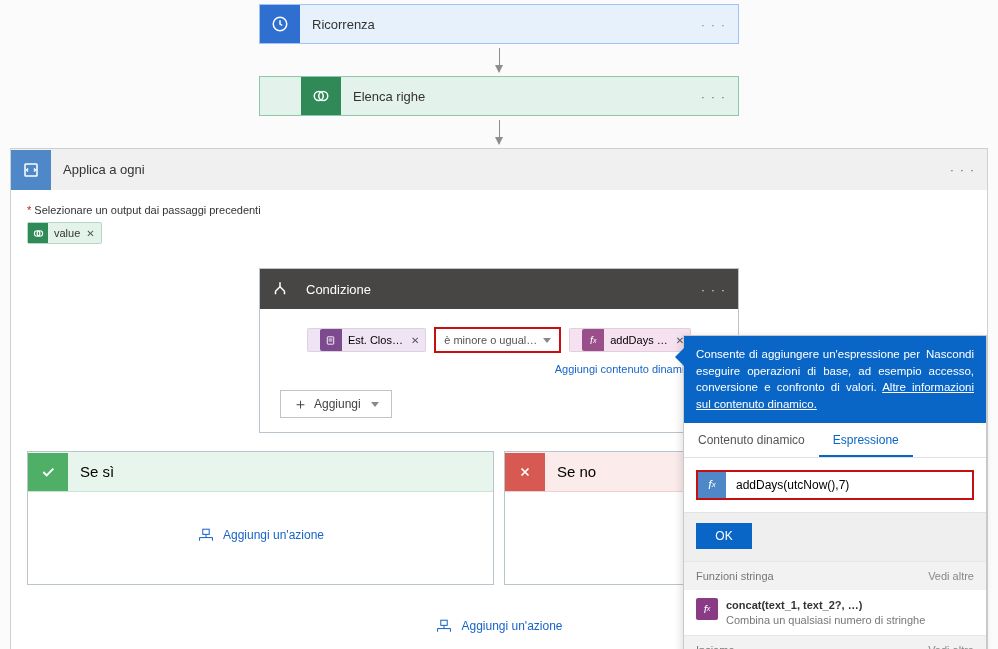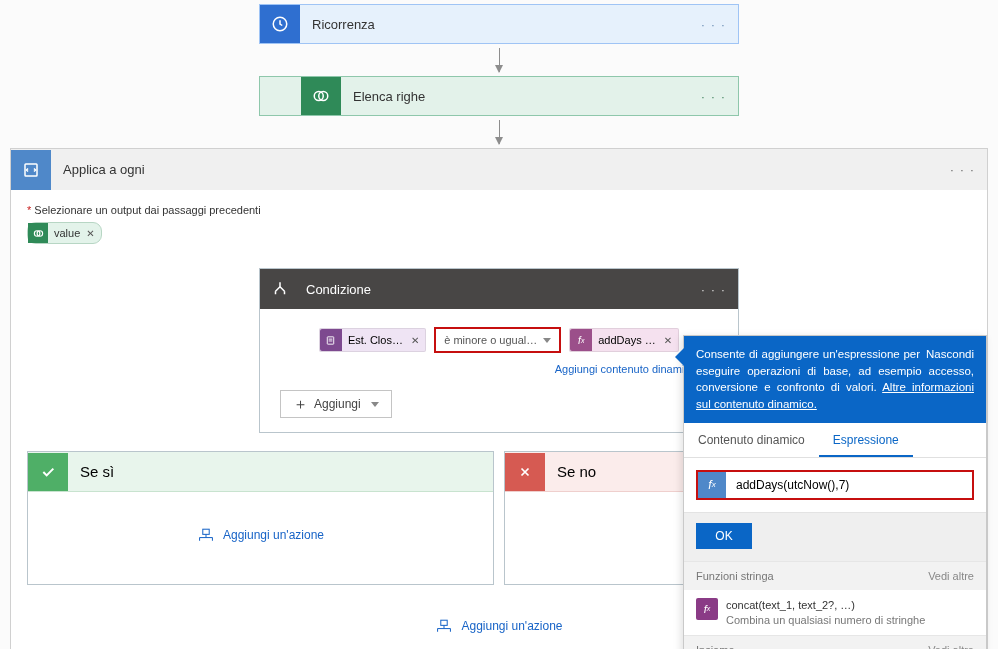--- a/index.html
+++ b/index.html
@@ -45,21 +45,21 @@
 
   .foreach-body {
     border: 1px solid #d0d0d0; border-top: none; padding: 14px 16px 12px 16px; background: #fff;
     position: relative;
   }
   .req-label { font-size: 11px; color: #333; margin-bottom: 6px; }
   .req-label:before { content: "* "; color: #c92020; }
 
   .token {
     display: inline-flex; align-items: center; height: 22px;
-    background: #e3f3ea; border: 1px solid #b7d6c4; border-radius: 9px;
+    background: #e3f3ea; border: 1px solid #b7d6c4; border-radius: 2px;
     font-size: 11px; color: #333; padding-right: 6px;
   }
   .token .tk-icon {
     width: 20px; height: 20px; background: #2f8a58; color: #fff;
     display: inline-flex; align-items: center; justify-content: center; margin-right: 6px; font-size: 10px;
   }
   .token .tk-x { margin-left: 6px; color: #555; font-size: 10px; cursor: pointer; }
 
   .cond-card {
     width: 480px; margin: 0 auto; border: 1px solid #b9c5cc; background: #fff; position: relative;
@@ -71,20 +71,21 @@
   .cond-head .tt { font-size: 13px; flex: 1; padding-left: 6px; color: #fff; }
   .cond-head .dd { padding: 0 12px; color: #d6d6d6; letter-spacing: 1px; cursor: pointer; font-size: 13px; }
 
   .cond-body { padding: 18px 20px 14px 20px; }
   .cond-row { display: flex; align-items: center; gap: 8px; justify-content: center; }
 
   .chip {
     display: inline-flex; align-items: center; height: 24px;
     border-radius: 2px; font-size: 11px; padding-right: 6px;
     border: 1px solid rgba(0,0,0,0.08);
+    padding-left: 12px;
   }
   .chip .ch-ic {
     width: 22px; height: 22px; display: inline-flex; align-items: center; justify-content: center;
     color: #fff; border-radius: 2px 0 0 2px; font-size: 10px; margin-right: 6px;
   }
   .chip.purple { background: #efe4f4; }
   .chip.purple .ch-ic { background: #7d498f; }
   .chip.pink   { background: #f5e1ef; }
   .chip.pink  .ch-ic { background: #9b4f8a; font-style: italic; }
   .chip .ch-x { margin-left: 8px; color: #555; font-size: 10px; cursor: pointer; }
@@ -180,21 +181,21 @@
   }
   .sect-h .more { color: #888; cursor: pointer; }
   .fn-row {
     display: flex; align-items: flex-start; gap: 8px; padding: 8px 12px; cursor: pointer;
   }
   .fn-ic {
     width: 22px; height: 22px; background: #8a3b86; color: #fff; font-style: italic; font-size: 11px;
     display: flex; align-items: center; justify-content: center; border-radius: 2px; flex-shrink: 0;
   }
   .fn-txt { font-size: 11px; line-height: 1.35; }
-  .fn-txt .sig { font-weight: 400; color: #333; }
+  .fn-txt .sig { font-weight: 700; color: #333; }
   .fn-txt .desc { color: #777; white-space: nowrap; overflow: hidden; text-overflow: ellipsis; max-width: 240px; }
 
   .bottom-add { text-align: center; margin-top: 34px; }
 
   
 </style>
 </head>
 <body>
 
 <div style="width:480px; margin:4px auto 0 auto;">

